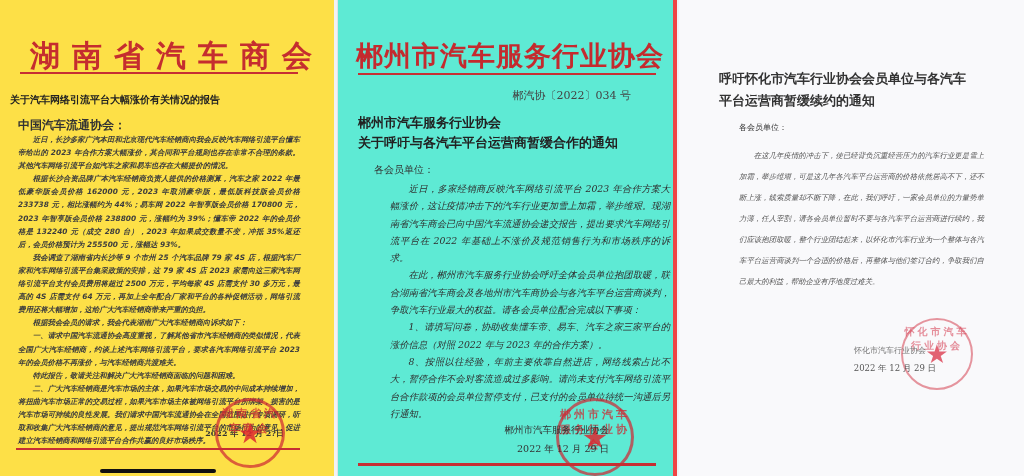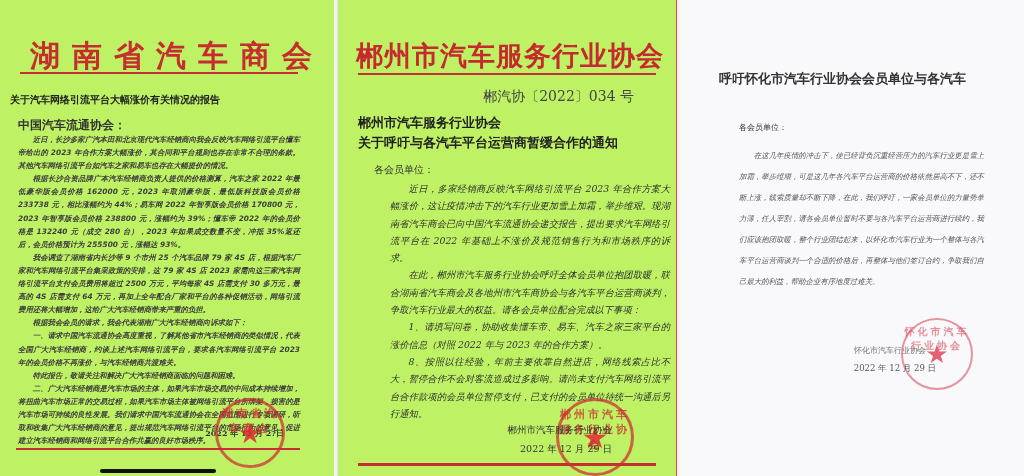--- a/index.html
+++ b/index.html
@@ -5,35 +5,35 @@
   html, body { margin:0; padding:0; }
   body {
     width:1024px; height:476px; overflow:hidden; background:#f2f2f4;
     font-family:"DejaVu Serif", serif; color:#333;
     position:relative;
   }
   .panel {
     position:absolute; top:0; height:476px; background:#fefefe; overflow:hidden;
     box-sizing:border-box;
   }
-  #p1 { left:0; width:334px; background:#bef264; }
-  #p2 { left:337px; width:340px; background:#bef264; border-left:1px solid #e2e2e6; border-right:1px solid #ef4444; }
+  #p1 { left:0; width:334px; background:#fde047; }
+  #p2 { left:337px; width:340px; background:#5eead4; border-left:1px solid #e2e2e6; border-right:4px solid #ef4444; }
   #p3 { left:679px; width:345px; background:#f9f9fb; }
 
   .masthead { position:absolute; color:#c8232c; font-weight:bold; text-align:center; white-space:nowrap; }
   #p1 .masthead { left:30px; top:36px; width:270px; font-size:30px; letter-spacing:12px; font-family:"DejaVu Serif", serif; color:#c52d2f; }
   #p2 .masthead { left:18px; top:38px; width:300px; font-size:27px; letter-spacing:1px; font-family:"DejaVu Sans", sans-serif; color:#c42a2e; }
 
   .redline { position:absolute; height:2px; background:#c62f33; }
   #p1 .redline.top { left:20px; top:72px; width:278px; }
   #p2 .redline.top { left:20px; top:73px; width:298px; }
   #p1 .redline.bottom { left:16px; top:448px; width:284px; }
   #p2 .redline.bottom { left:20px; top:463px; width:298px; height:3px; }
 
-  .docno { position:absolute; right:42px; top:88px; font-size:14px; color:#444; font-family:"DejaVu Serif", serif; }
+  .docno { position:absolute; right:42px; top:88px; font-size:11px; color:#444; font-family:"DejaVu Serif", serif; }
 
   .title { position:absolute; text-align:left; font-weight:bold; color:#222; }
   #p1 .title { left:10px; top:93px; width:300px; font-size:10px; }
   #p2 .title { left:20px; top:113px; width:300px; font-size:13px; line-height:20px; }
   #p3 .title { left:40px; top:68px; width:265px; font-size:13px; line-height:22px; color:#333; }
 
   .salutation { position:absolute; font-weight:bold; font-size:12px; color:#333; }
   #p1 .salutation { left:18px; top:117px; }
   #p2 .salutation { left:36px; top:163px; font-size:10px; font-weight:normal; }
   #p3 .salutation { left:60px; top:122px; font-size:8px; font-weight:normal; }
@@ -112,20 +112,21 @@
     <div class="star">★</div>
   </div>
   <div class="signature sig-org">郴州市汽车服务行业协会</div>
   <div class="signature sig-date">2022 年 12 月 29 日</div>
   <div class="redline bottom"></div>
 </div>
 
 <div class="panel" id="p3">
   <div class="title">
     <div>呼吁怀化市汽车行业协会会员单位与各汽车</div>
+    <div>平台运营商暂缓续约的通知</div>
   </div>
   <div class="salutation">各会员单位：</div>
   <div class="body">
     <p>在这几年疫情的冲击下，使已经背负沉重经营压力的汽车行业更是雪上加霜，举步维艰，可是这几年各汽车平台运营商的价格依然居高不下，还不断上涨，线索质量却不断下降，在此，我们呼吁，一家会员单位的力量势单力薄，任人宰割，请各会员单位暂时不要与各汽车平台运营商进行续约，我们应该抱团取暖，整个行业团结起来，以怀化市汽车行业为一个整体与各汽车平台运营商谈判一个合适的价格后，再整体与他们签订合约，争取我们自己最大的利益，帮助企业有序地度过难关。</p>
   </div>
   <div class="seal">
     <div class="ring-text">怀化市汽车行业协会</div>
     <div class="star">★</div>
   </div>
   <div class="signature sig-org">怀化市汽车行业协会</div>

